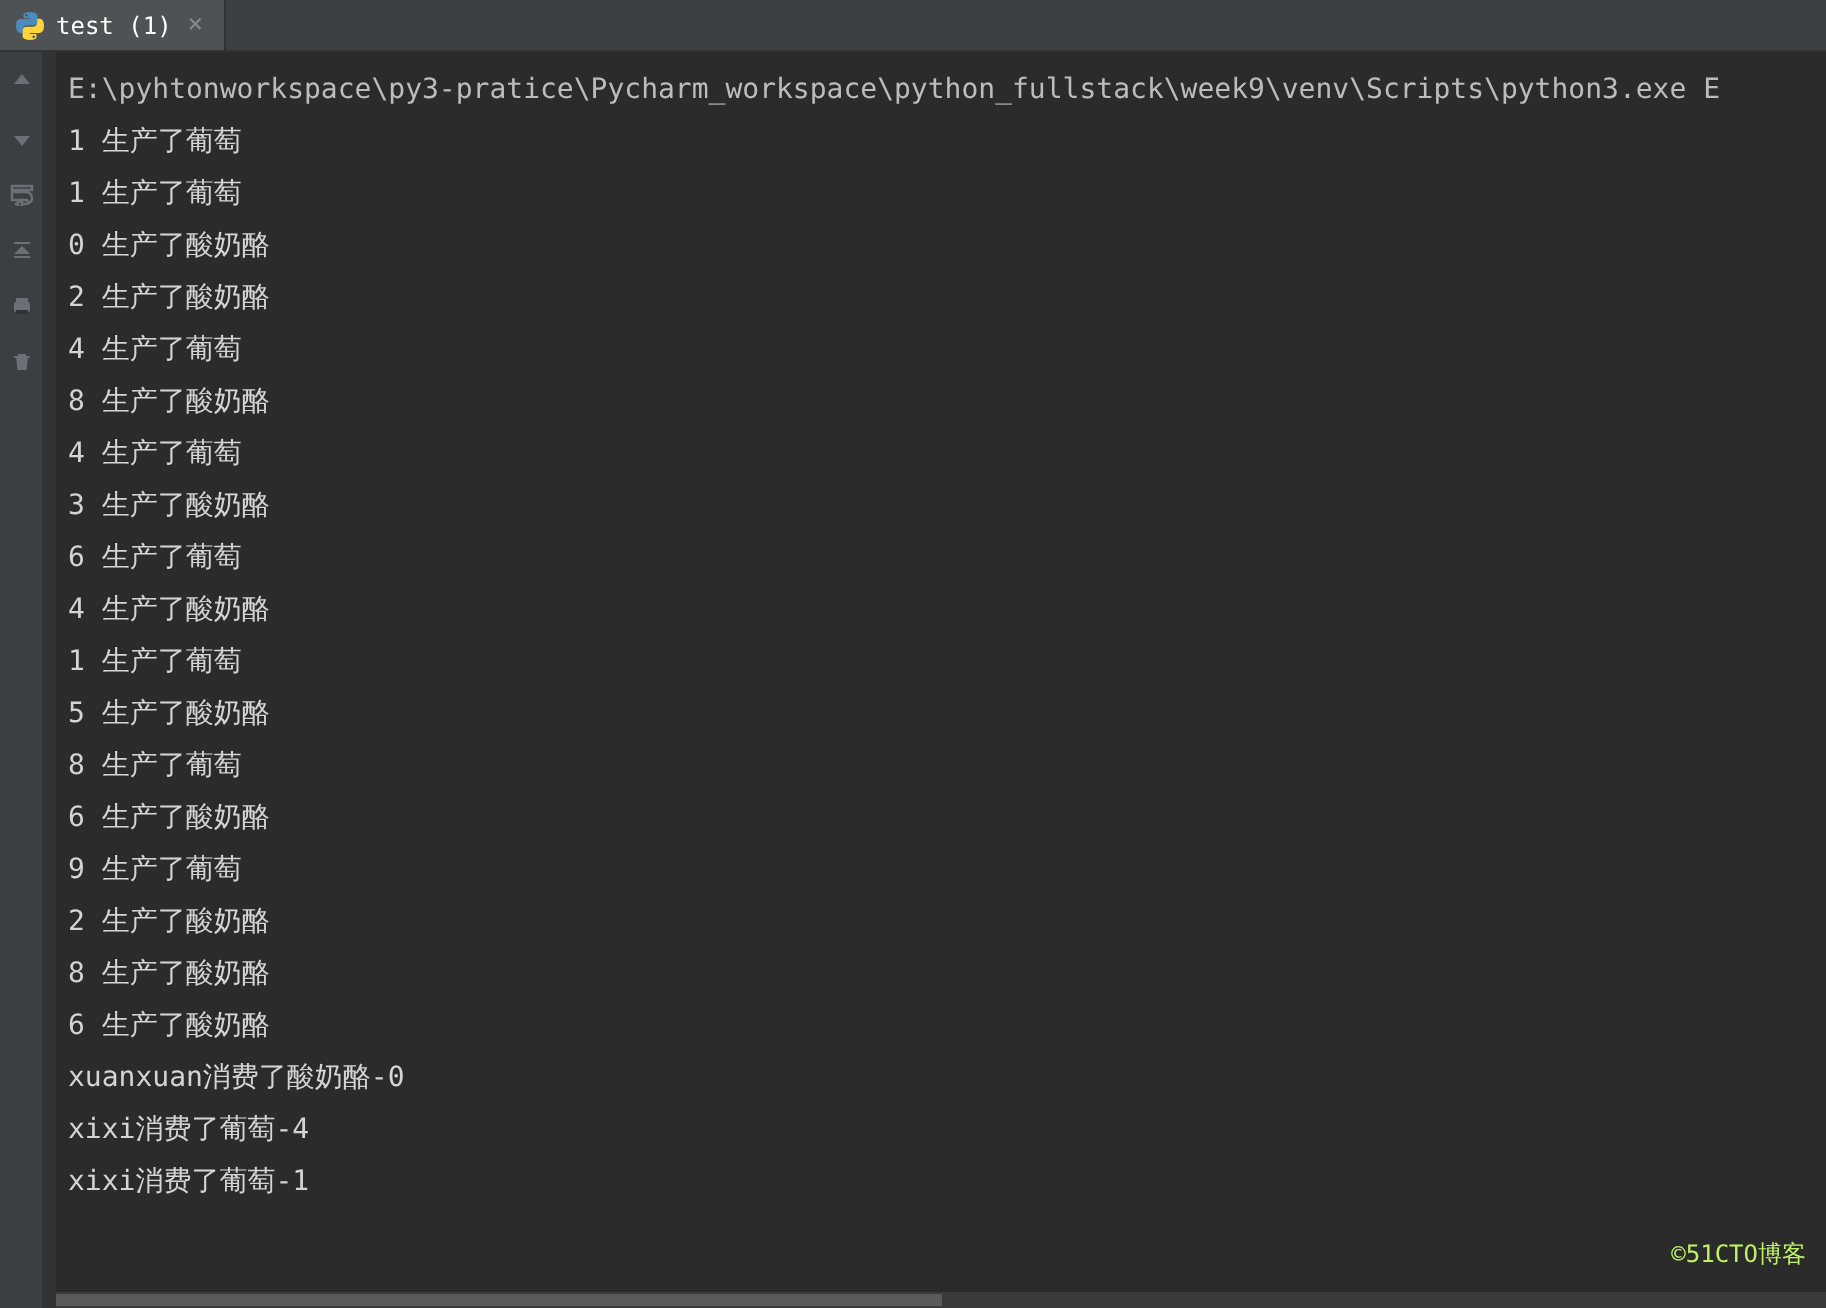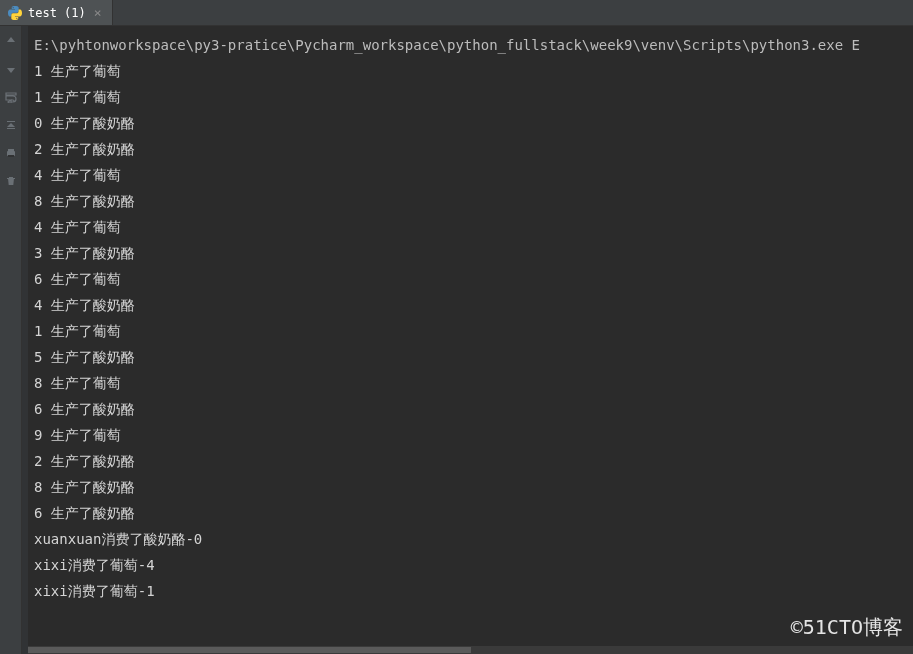--- a/index.html
+++ b/index.html
@@ -96,22 +96,22 @@
     .console-line {
       white-space: pre;
     }
     .console-line.first {
       color: #bcbcbc;
     }
     .watermark {
       position: absolute;
       bottom: 14px;
       right: 10px;
-      color: #e5e5e5;
-      font-size: 20px;
+      color: #bef264;
+      font-size: 12px;
       pointer-events: none;
     }
     .scrollbar-h {
       position: absolute;
       bottom: 0;
       left: 0;
       right: 0;
       height: 8px;
       background: #3a3a3a;
     }

